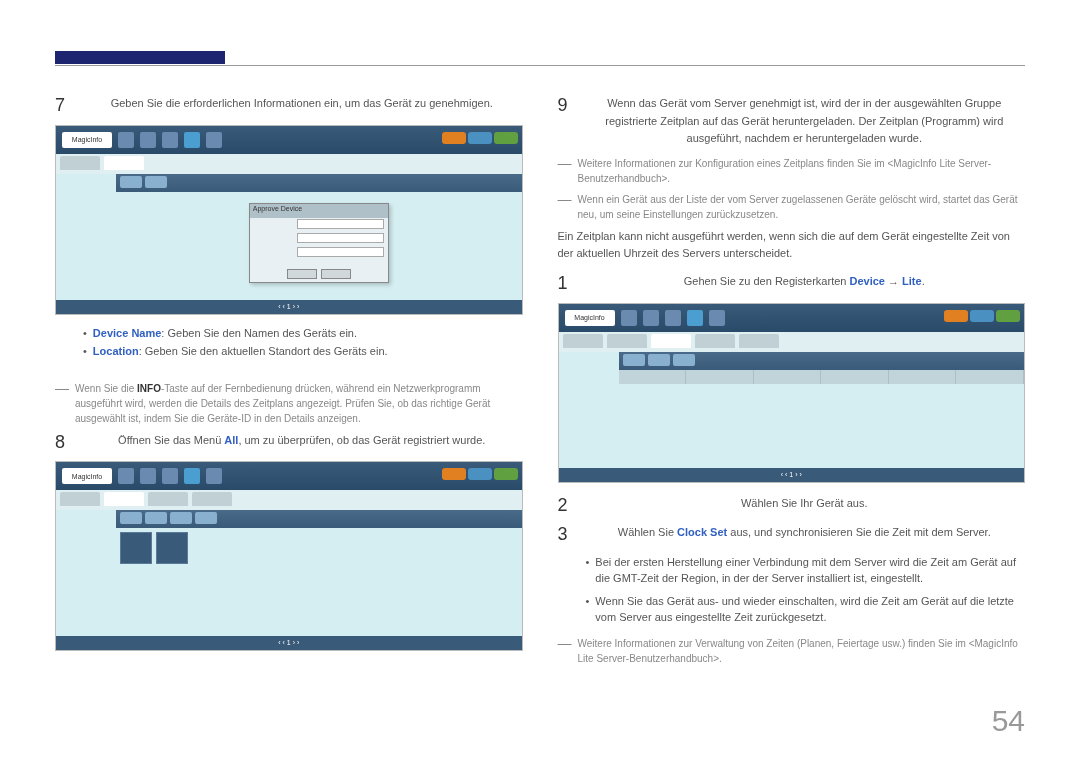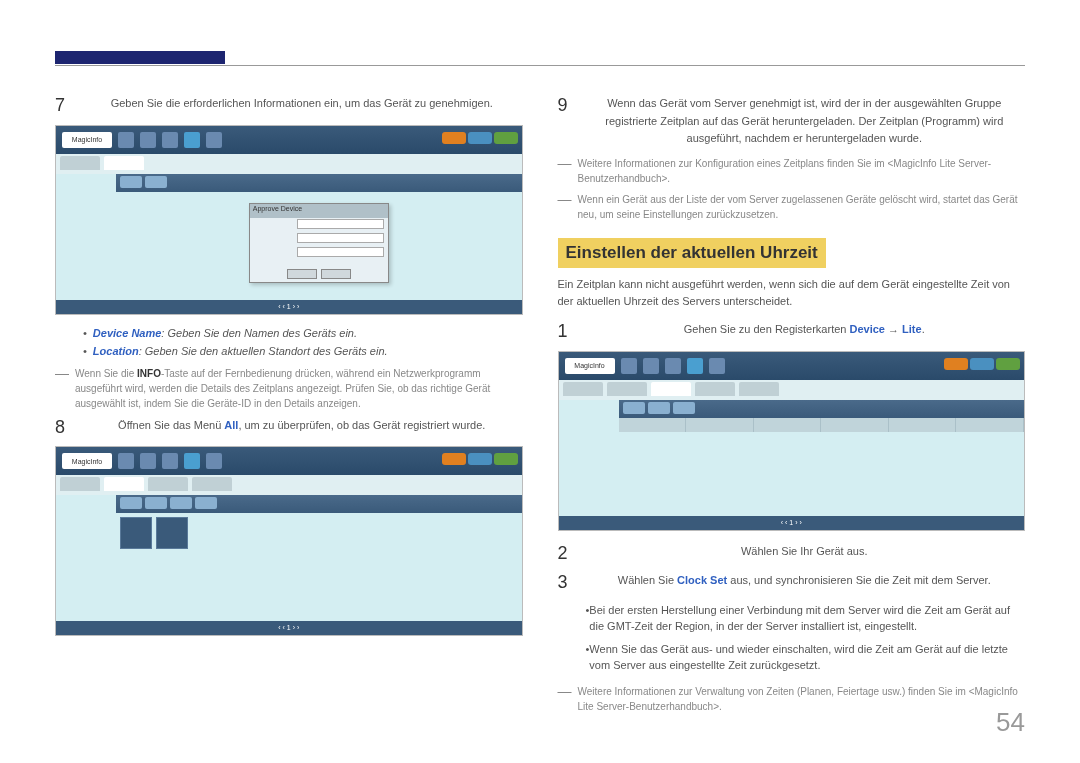--- a/index.html
+++ b/index.html
@@ -90,21 +90,21 @@
   .ss-thumbs { display:flex; gap:4px; padding:4px; }
   .ss-thumb { width:32px; height:32px; background:#3a5a7a; border:1px solid #5a7a9a;}
   .ss-right-pills { position:absolute; right:4px; top:6px; display:flex; gap:2px;}
   .ss-pill { width:24px; height:12px; border-radius:3px; }
   .ss-pill.orange { background:#e08020;}
   .ss-pill.blue { background:#4a90c0;}
   .ss-pill.green { background:#60a040;}
   .ss-table-header { display:flex; height:14px; background:#c0d4da;}
   .ss-th { flex:1; font-size:6px; color:#555; padding:1px 2px; border-right:1px solid #aac0c8;}
 
-  .bullet-list { margin: 6px 0 9px 28px; font-style: italic; }
+  .bullet-list { margin: 6px 0 24px 28px; }
   .bullet-list li { list-style: none; margin-bottom: 6px; display:flex; gap:6px;}
   .bullet-dot::before { content: "•"; color:#555; }
   .blue-bold { color: #3060c0; font-weight: bold; }
   .bold { font-weight: bold; color:#333; }
   .note-row { display:flex; gap:6px; margin: 6px 0; color:#888; font-size:10px; line-height:1.5; padding-left: 0px;}
   .note-dash { font-size:14px; color:#888; line-height:1; }
   .small-icon-box {
     display:inline-block; width:14px; height:14px; background:#d0e0e8;
     border:1px solid #888; vertical-align:middle; font-size:9px; text-align:center; line-height:12px;
   }
@@ -112,23 +112,23 @@
     background: #f0d060;
     color: #333;
     font-size: 17px;
     font-weight: bold;
     padding: 5px 8px;
     margin: 10px 0 8px 0;
     display: inline-block;
   }
   .intro-text { color:#555; line-height:1.6; margin-bottom:10px; }
   .arrow { font-family: Arial; }
-  .page-num { position:absolute; bottom:25px; right:55px; font-size:26px; color:#999; }
+  .page-num { position:absolute; bottom:25px; right:55px; font-size:30px; color:#999; }
   .sub-bullet-list { margin: 6px 0 10px 28px; }
-  .sub-bullet-list li { list-style:none; margin-bottom:6px; display:flex; line-height:1.5;}
+  .sub-bullet-list li { list-style:none; margin-bottom:6px; display:flex; gap:6px; line-height:1.5;}
 </style>
 </head>
 <body>
 
 <div class="header-bar"></div>
 <div class="header-line"></div>
 
 <div class="columns">
 
   <div class="col">
@@ -261,21 +261,20 @@
 
     <div class="note-row">
       <span class="note-dash">―</span>
       <span>Weitere Informationen zur Konfiguration eines Zeitplans finden Sie im &lt;MagicInfo Lite Server-Benutzerhandbuch&gt;.</span>
     </div>
     <div class="note-row">
       <span class="note-dash">―</span>
       <span>Wenn ein Gerät aus der Liste der vom Server zugelassenen Geräte gelöscht wird, startet das Gerät neu, um seine Einstellungen zurückzusetzen.</span>
     </div>
 
-    <div class="section-heading">Einstellen der aktuellen Uhrzeit</div>
 
     <div class="intro-text">Ein Zeitplan kann nicht ausgeführt werden, wenn sich die auf dem Gerät eingestellte Zeit von der aktuellen Uhrzeit des Servers unterscheidet.</div>
 
     <div class="step-row">
       <div class="step-num">1</div>
       <div class="step-body">
         <span>Gehen Sie zu den Registerkarten </span><span class="blue-bold">Device</span><span class="arrow"> → </span><span class="blue-bold">Lite</span><span>.</span>
       </div>
     </div>
 

